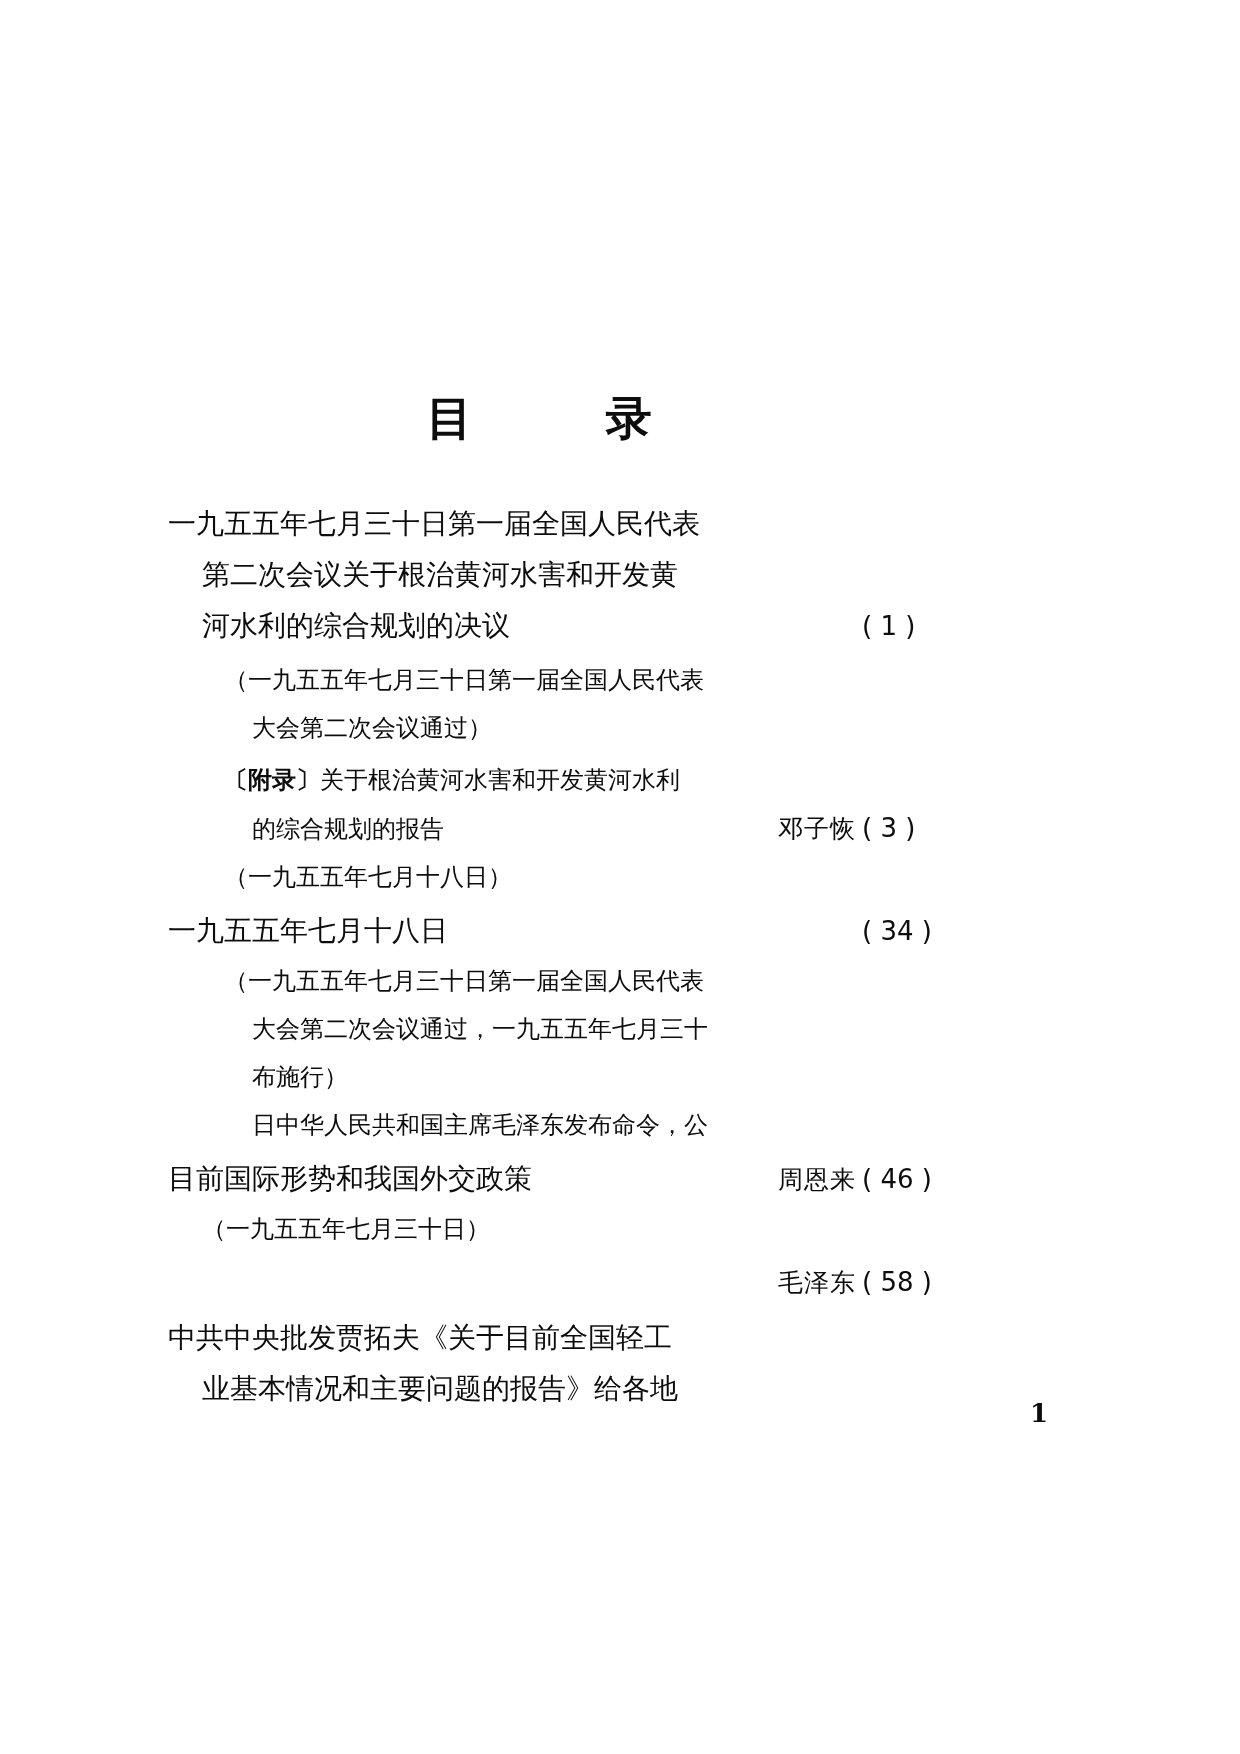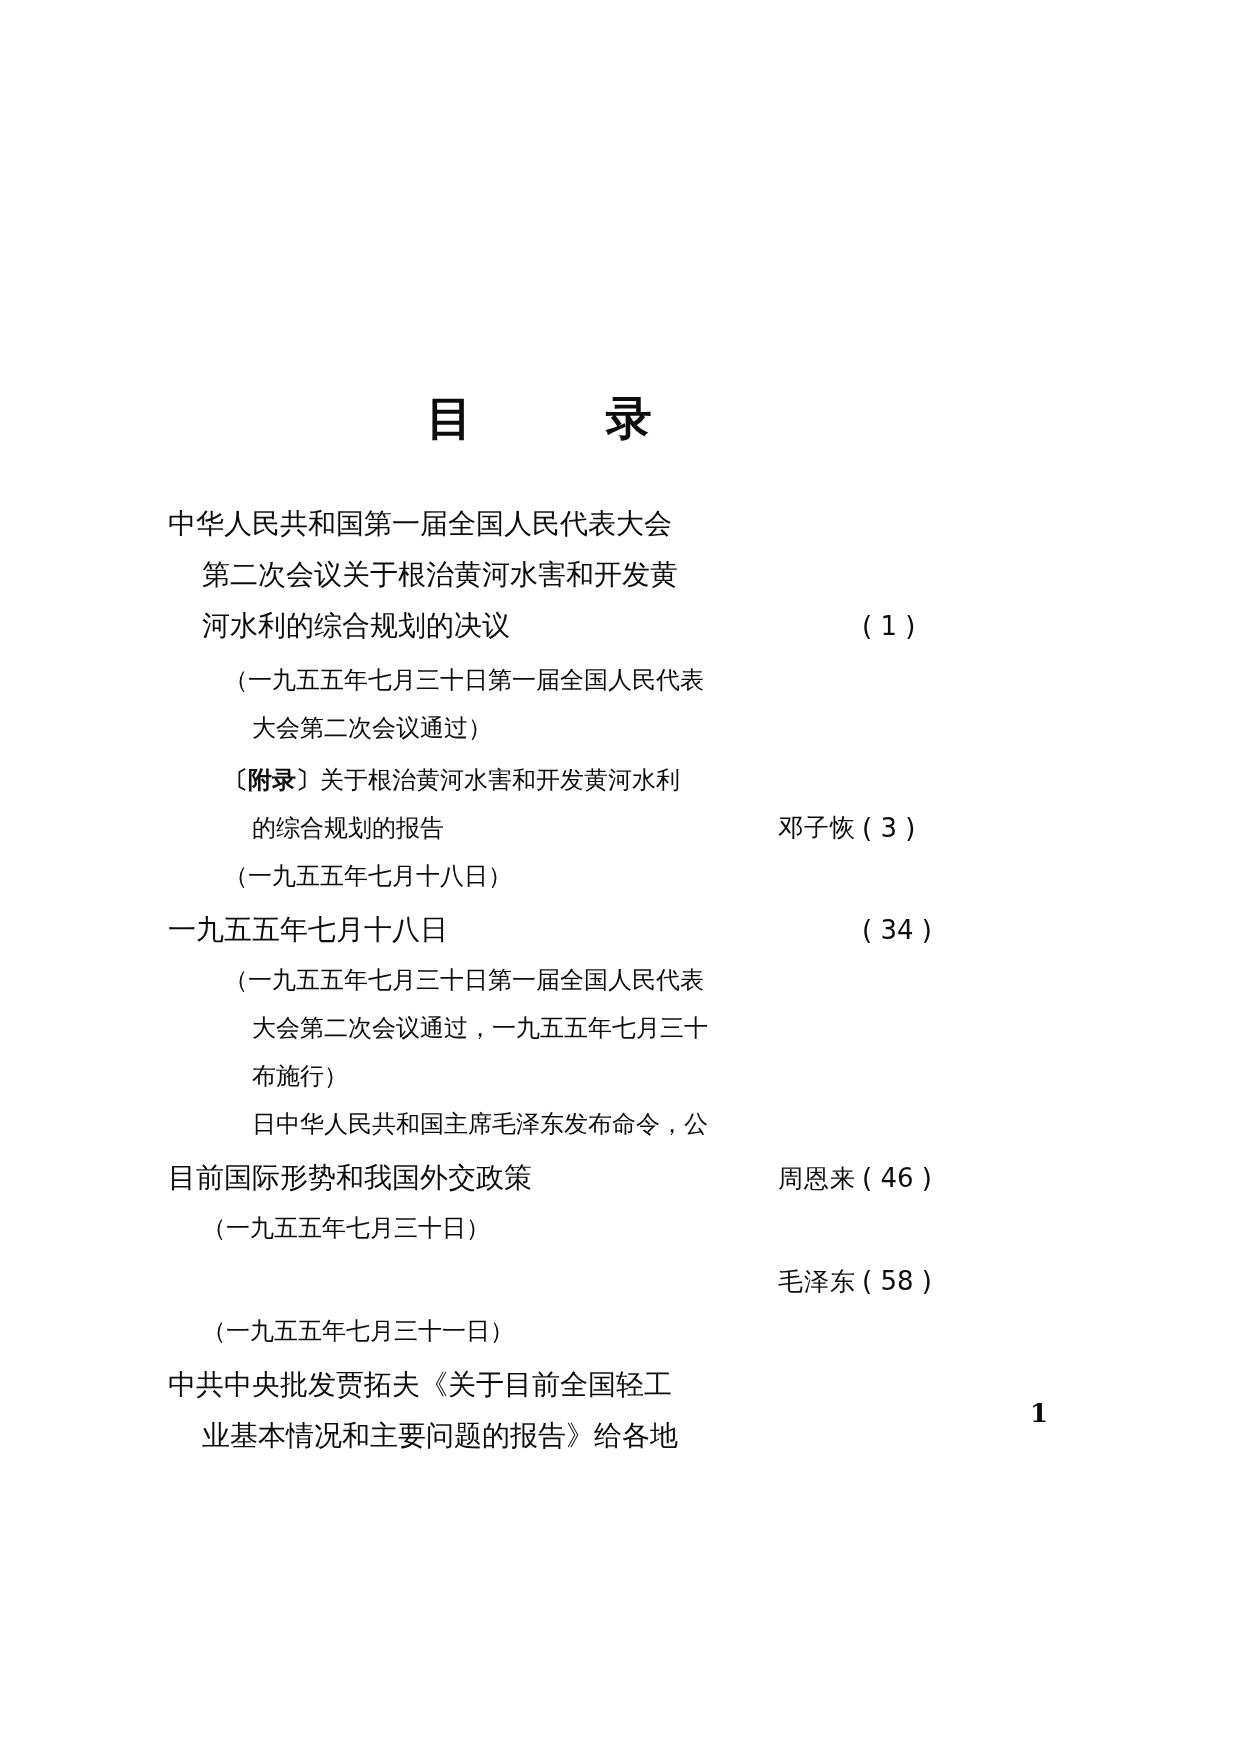--- a/index.html
+++ b/index.html
@@ -48,21 +48,21 @@
   }
   .line.main {
     font-size: 28px;
   }
   .line.sub {
     font-size: 24px;
     line-height: 48px;
   }
   .indent1 { padding-left: 34px; }
   .indent2 { padding-left: 56px; }
-  .indent3 { padding-left: 84px; align-items: flex-end; }
+  .indent3 { padding-left: 84px; }
 
   .txt { flex: 0 0 auto; }
   .leader {
     flex: 1 1 auto;
     overflow: hidden;
     margin: 0 6px 0 4px;
     position: relative;
     height: 1em;
   }
   .leader::before {
@@ -107,21 +107,21 @@
 </head>
 <body>
 
 <div class="page">
 
   <div class="page-title">目　　录</div>
 
   <div class="toc">
       <div class="entry">
         <div class="line main indent0">
-          <span class="txt">中华人民共和国第一届全国人民代表大会</span>
+          <span class="txt">一九五五年七月三十日第一届全国人民代表</span>
         </div>
         <div class="line main indent1">
           <span class="txt">第二次会议关于根治黄河水害和开发黄</span>
         </div>
         <div class="line main indent1">
           <span class="txt">河水利的综合规划的决议</span>
           <span class="leader"></span>
           <span class="pageno">( 1 )</span>
         </div>
       </div>
@@ -176,23 +176,20 @@
         <div class="line sub indent1">
           <span class="txt">（一九五五年七月三十日）</span>
         </div>
       </div>
       <div class="entry">
         <div class="line main indent0">
           <span class="leader"></span>
           <span class="author">毛泽东</span>
           <span class="pageno">( 58 )</span>
         </div>
-        <div class="line sub indent1">
-          <span class="txt">（一九五五年七月三十一日）</span>
-        </div>
       </div>
       <div class="entry">
         <div class="line main indent0">
           <span class="txt">中共中央批发贾拓夫《关于目前全国轻工</span>
         </div>
         <div class="line main indent1">
           <span class="txt">业基本情况和主要问题的报告》给各地</span>
         </div>
       </div>
     </div>

